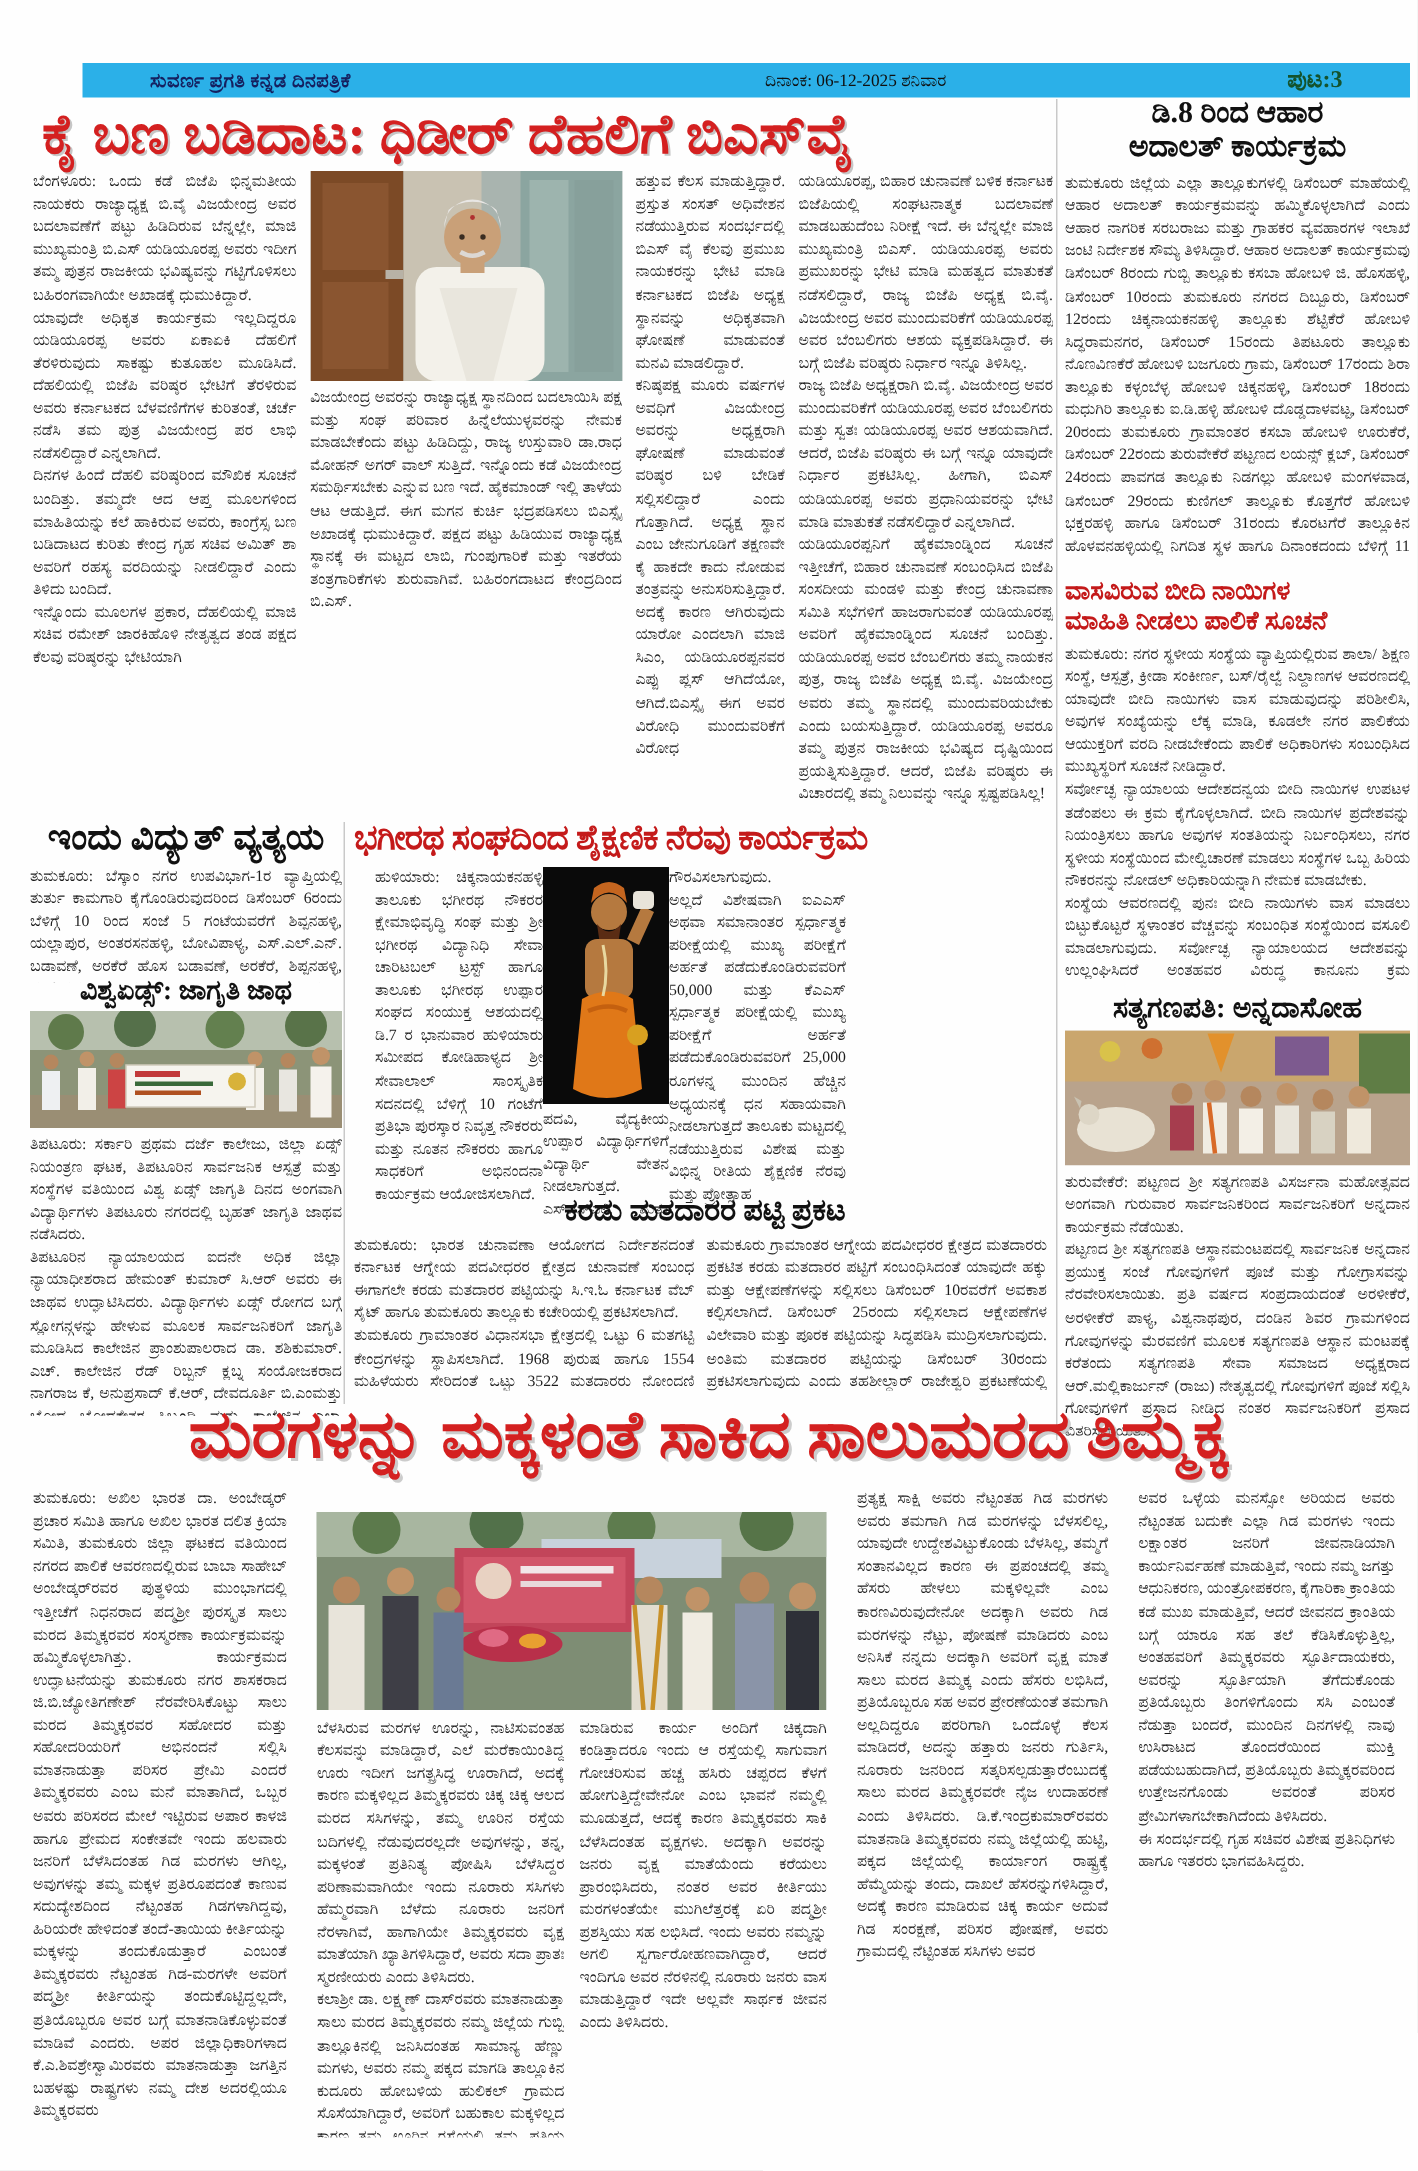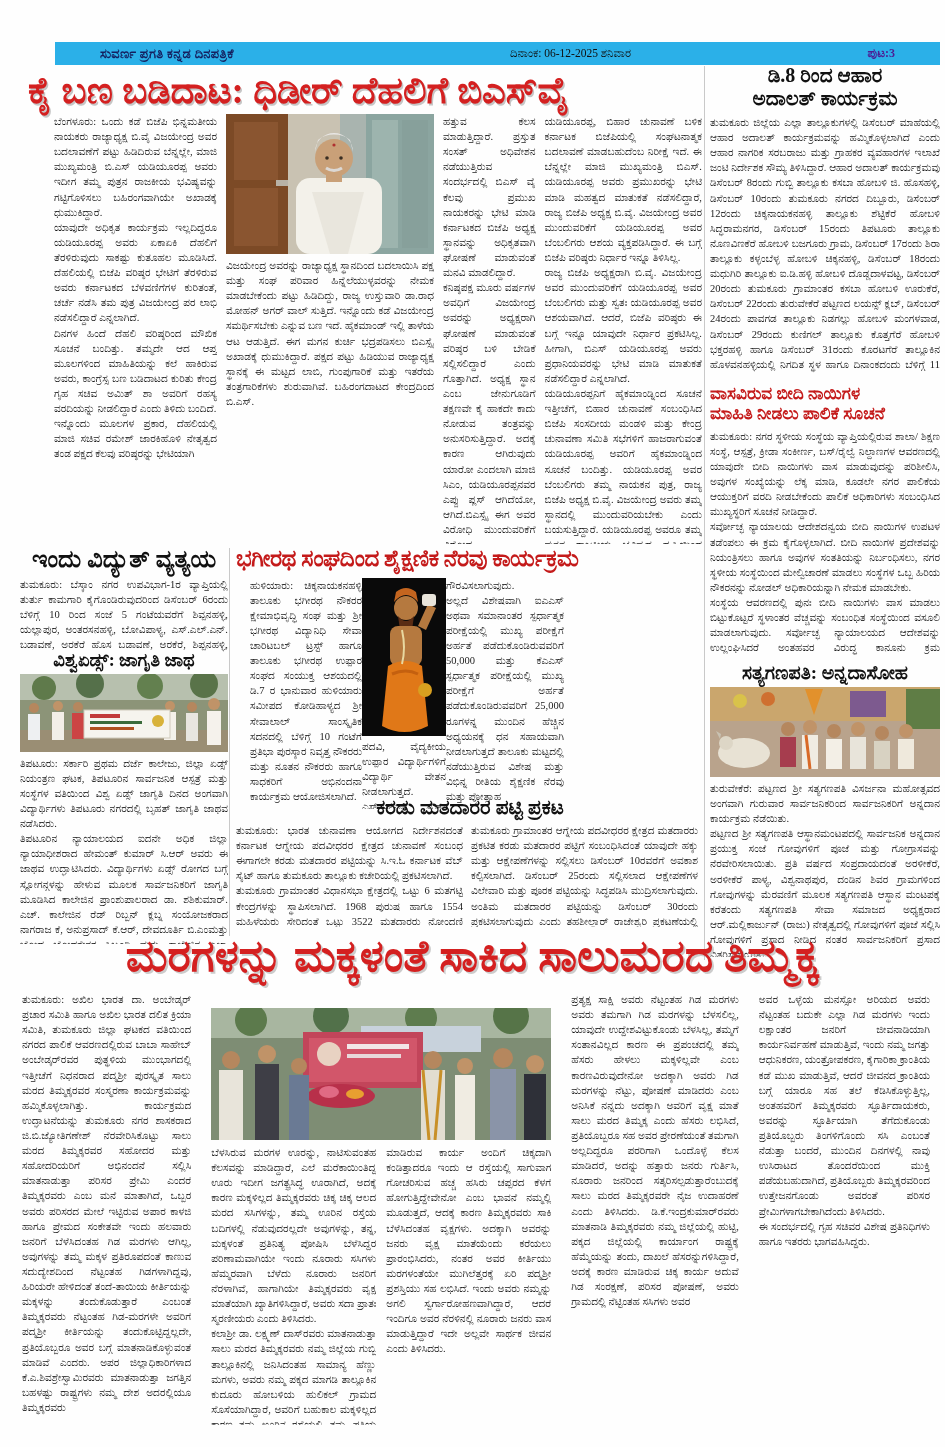--- a/index.html
+++ b/index.html
@@ -3,21 +3,21 @@
 <meta charset="utf-8">
 <style>
   html,body{margin:0;padding:0;background:#e8e8e8;}
   .page{position:relative;width:945px;height:1447px;background:#fefefe;margin:0 auto;overflow:hidden;
         font-family:"Liberation Serif","DejaVu Serif",serif;color:#1c1c1c;padding-left:12px;}
   .abs{position:absolute;}
   
   .topbar{left:55px;top:42px;width:885px;height:23px;background:#2bb0e8;display:flex;align-items:center;}
   .topbar .paper{font-weight:bold;font-size:13px;color:#15205f;margin-left:45px;letter-spacing:.3px;}
   .topbar .date{font-size:11.5px;color:#101010;position:absolute;left:455px;}
-  .topbar .pageno{font-size:12px;font-weight:bold;color:#4c1d95;position:absolute;right:45px;}
+  .topbar .pageno{font-size:16px;font-weight:bold;color:#14532d;position:absolute;right:45px;}
   
   .red-head-main{left:28px;top:66px;width:672px;height:50px;color:#d42020;font-weight:bold;font-size:37px;
         line-height:50px;white-space:nowrap;text-shadow:1.5px 1.5px 0 rgba(130,130,130,.45);}
   .big-red{left:20px;top:928px;width:905px;height:58px;color:#d42020;font-weight:bold;font-size:44px;
         text-align:center;line-height:58px;white-space:nowrap;text-shadow:2px 2px 0 rgba(130,130,130,.4);}
   .sec-head-black{font-weight:bold;font-size:19px;color:#111;text-align:center;line-height:1.15;}
   .sec-head-red{font-weight:bold;color:#c41a1a;text-align:left;line-height:1.2;}
   
   .body{font-size:10.5px;line-height:1.44;text-align:justify;white-space:pre-line;overflow:hidden;
         word-break:break-word;}
@@ -39,21 +39,21 @@
     <span class="date">ದಿನಾಂಕ: 06-12-2025 ಶನಿವಾರ</span>
     <span class="pageno">ಪುಟ:3</span>
   </div>
 
   <div class="abs red-head-main">ಕೈ ಬಣ ಬಡಿದಾಟ: ಧಿಡೀರ್ ದೆಹಲಿಗೆ ಬಿಎಸ್‌ವೈ</div>
 
   <div class="abs vline" style="left:704px;top:66px;height:894px;"></div>
   <div class="abs vline" style="left:229px;top:548px;height:388px;"></div>
 
   <div class="abs cols" style="left:22px;top:114px;width:680px;height:430px;gap:9px;">
-    <div class="body" style="width:176px;height:430px;margin-left:32px;">ಬೆಂಗಳೂರು: ಒಂದು ಕಡೆ ಬಿಜೆಪಿ ಭಿನ್ನಮತೀಯ ನಾಯಕರು ರಾಜ್ಯಾಧ್ಯಕ್ಷ ಬಿ.ವೈ ವಿಜಯೇಂದ್ರ ಅವರ ಬದಲಾವಣೆಗೆ ಪಟ್ಟು ಹಿಡಿದಿರುವ ಬೆನ್ನಲ್ಲೇ, ಮಾಜಿ ಮುಖ್ಯಮಂತ್ರಿ ಬಿ.ಎಸ್ ಯಡಿಯೂರಪ್ಪ ಅವರು ಇದೀಗ ತಮ್ಮ ಪುತ್ರನ ರಾಜಕೀಯ ಭವಿಷ್ಯವನ್ನು ಗಟ್ಟಿಗೊಳಿಸಲು ಬಹಿರಂಗವಾಗಿಯೇ ಅಖಾಡಕ್ಕೆ ಧುಮುಕಿದ್ದಾರೆ.
+    <div class="body" style="width:176px;height:430px;">ಬೆಂಗಳೂರು: ಒಂದು ಕಡೆ ಬಿಜೆಪಿ ಭಿನ್ನಮತೀಯ ನಾಯಕರು ರಾಜ್ಯಾಧ್ಯಕ್ಷ ಬಿ.ವೈ ವಿಜಯೇಂದ್ರ ಅವರ ಬದಲಾವಣೆಗೆ ಪಟ್ಟು ಹಿಡಿದಿರುವ ಬೆನ್ನಲ್ಲೇ, ಮಾಜಿ ಮುಖ್ಯಮಂತ್ರಿ ಬಿ.ಎಸ್ ಯಡಿಯೂರಪ್ಪ ಅವರು ಇದೀಗ ತಮ್ಮ ಪುತ್ರನ ರಾಜಕೀಯ ಭವಿಷ್ಯವನ್ನು ಗಟ್ಟಿಗೊಳಿಸಲು ಬಹಿರಂಗವಾಗಿಯೇ ಅಖಾಡಕ್ಕೆ ಧುಮುಕಿದ್ದಾರೆ.
 ಯಾವುದೇ ಅಧಿಕೃತ ಕಾರ್ಯಕ್ರಮ ಇಲ್ಲದಿದ್ದರೂ ಯಡಿಯೂರಪ್ಪ ಅವರು ಏಕಾಏಕಿ ದೆಹಲಿಗೆ ತೆರಳಿರುವುದು ಸಾಕಷ್ಟು ಕುತೂಹಲ ಮೂಡಿಸಿದೆ. ದೆಹಲಿಯಲ್ಲಿ ಬಿಜೆಪಿ ವರಿಷ್ಠರ ಭೇಟಿಗೆ ತೆರಳಿರುವ ಅವರು ಕರ್ನಾಟಕದ ಬೆಳವಣಿಗೆಗಳ ಕುರಿತಂತೆ, ಚರ್ಚೆ ನಡೆಸಿ ತಮ ಪುತ್ರ ವಿಜಯೇಂದ್ರ ಪರ ಲಾಭಿ ನಡೆಸಲಿದ್ದಾರೆ ಎನ್ನಲಾಗಿದೆ.
 ದಿನಗಳ ಹಿಂದೆ ದೆಹಲಿ ವರಿಷ್ಠರಿಂದ ಮೌಖಿಕ ಸೂಚನೆ ಬಂದಿತ್ತು. ತಮ್ಮದೇ ಆದ ಆಪ್ತ ಮೂಲಗಳಿಂದ ಮಾಹಿತಿಯನ್ನು ಕಲೆ ಹಾಕಿರುವ ಅವರು, ಕಾಂಗ್ರೆಸ್ಸ ಬಣ ಬಡಿದಾಟದ ಕುರಿತು ಕೇಂದ್ರ ಗೃಹ ಸಚಿವ ಅಮಿತ್ ಶಾ ಅವರಿಗೆ ರಹಸ್ಯ ವರದಿಯನ್ನು ನೀಡಲಿದ್ದಾರೆ ಎಂದು ತಿಳಿದು ಬಂದಿದೆ.
 ಇನ್ನೊಂದು ಮೂಲಗಳ ಪ್ರಕಾರ, ದೆಹಲಿಯಲ್ಲಿ ಮಾಜಿ ಸಚಿವ ರಮೇಶ್ ಜಾರಕಿಹೊಳಿ ನೇತೃತ್ವದ ತಂಡ ಪಕ್ಷದ ಕೆಲವು ವರಿಷ್ಠರನ್ನು ಭೇಟಿಯಾಗಿ</div>
     <div style="width:208px;">
       <svg class="photo" width="208" height="140" viewBox="0 0 208 140">
         <rect width="208" height="140" fill="#a9b4af"></rect>
         <rect x="0" y="0" width="62" height="140" fill="#7c4a26"></rect>
         <rect x="8" y="8" width="44" height="58" fill="#8a5530"></rect>
         <rect x="8" y="74" width="44" height="58" fill="#8a5530"></rect>
         <rect x="50" y="66" width="12" height="6" fill="#b8b2a6"></rect>

